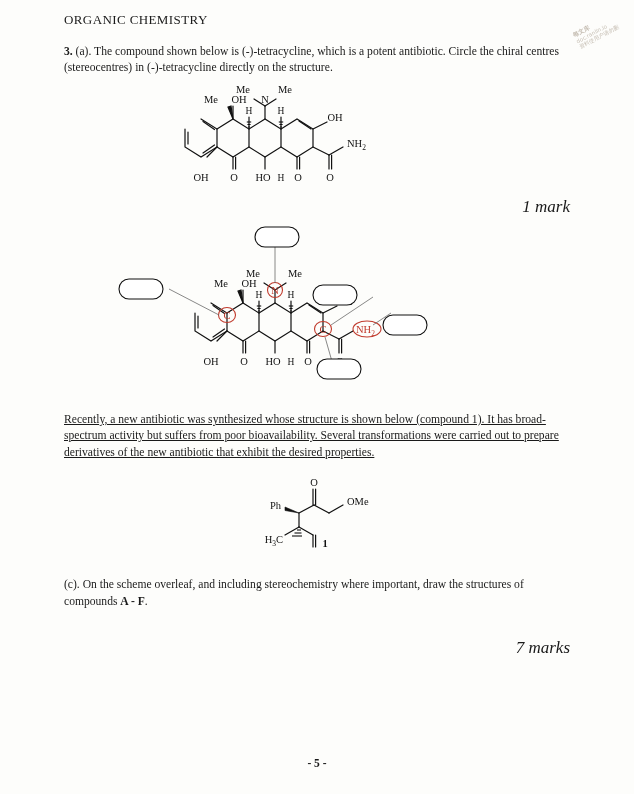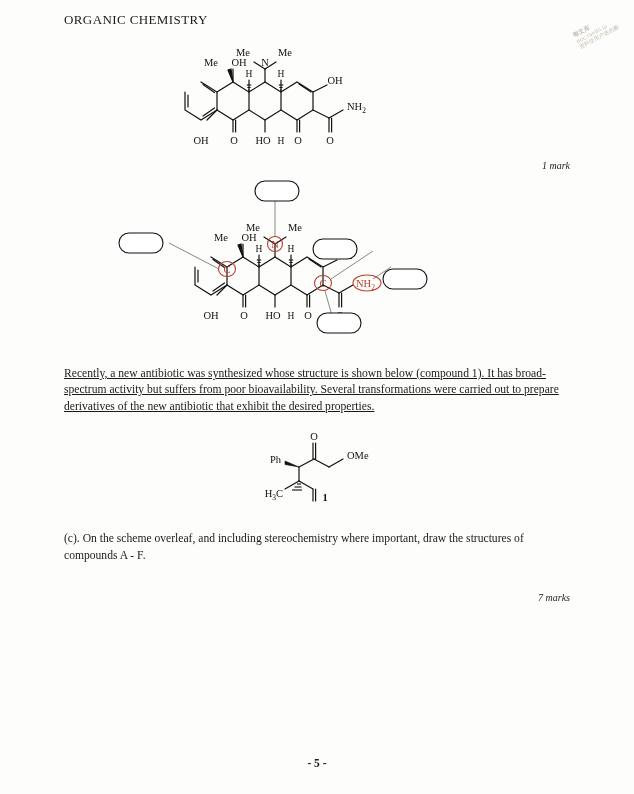--- a/index.html
+++ b/index.html
@@ -33,24 +33,24 @@
     letter-spacing: 0.4px;
     margin-bottom: 16px;
   }
   p.para {
     font-size: 11.6px;
     line-height: 1.42;
     margin: 0 0 4px 0;
     text-align: left;
   }
   .qnum { font-weight: bold; }
-  .bold { font-weight: normal; }
+  .bold { font-weight: bold; }
   .marks {
     font-style: italic;
-    font-size: 10px;
+    font-size: 17px;
     text-align: right;
     margin-top: 6px;
   }
   .block { margin-top: 14px; }
   .struct-wrap {
     width: 100%;
     display: flex;
     justify-content: center;
   }
   .footer {
@@ -89,20 +89,25 @@
   <div class="watermark">
     <div class="w1">每文库</div>
     <div>doc.ranlin.io</div>
     <div>资料使用户请勿删</div>
   </div>
 
   <div class="content">
 
     <div class="header-title">ORGANIC CHEMISTRY</div>
 
+    <p class="para">
+      <span class="qnum">3.</span>
+      <span>(a).</span>
+      <span>The compound shown below is (-)-tetracycline, which is a potent antibiotic. Circle the chiral centres (stereocentres) in (-)-tetracycline directly on the structure.</span>
+    </p>
 
     <div class="struct-wrap">
       <svg width="300" height="110" viewBox="0 0 300 110" aria-hidden="true">
         <g stroke="#111" stroke-width="1.2" fill="none" stroke-linecap="round">
 
           <polyline points="18,48 18,66 34,76 50,66 50,48 34,38"></polyline>
           <line x1="21" y1="51" x2="21" y2="63"></line>
           <line x1="36" y1="40.5" x2="47.5" y2="48.5"></line>
           <line x1="47.5" y1="64" x2="36" y2="72"></line>
 

